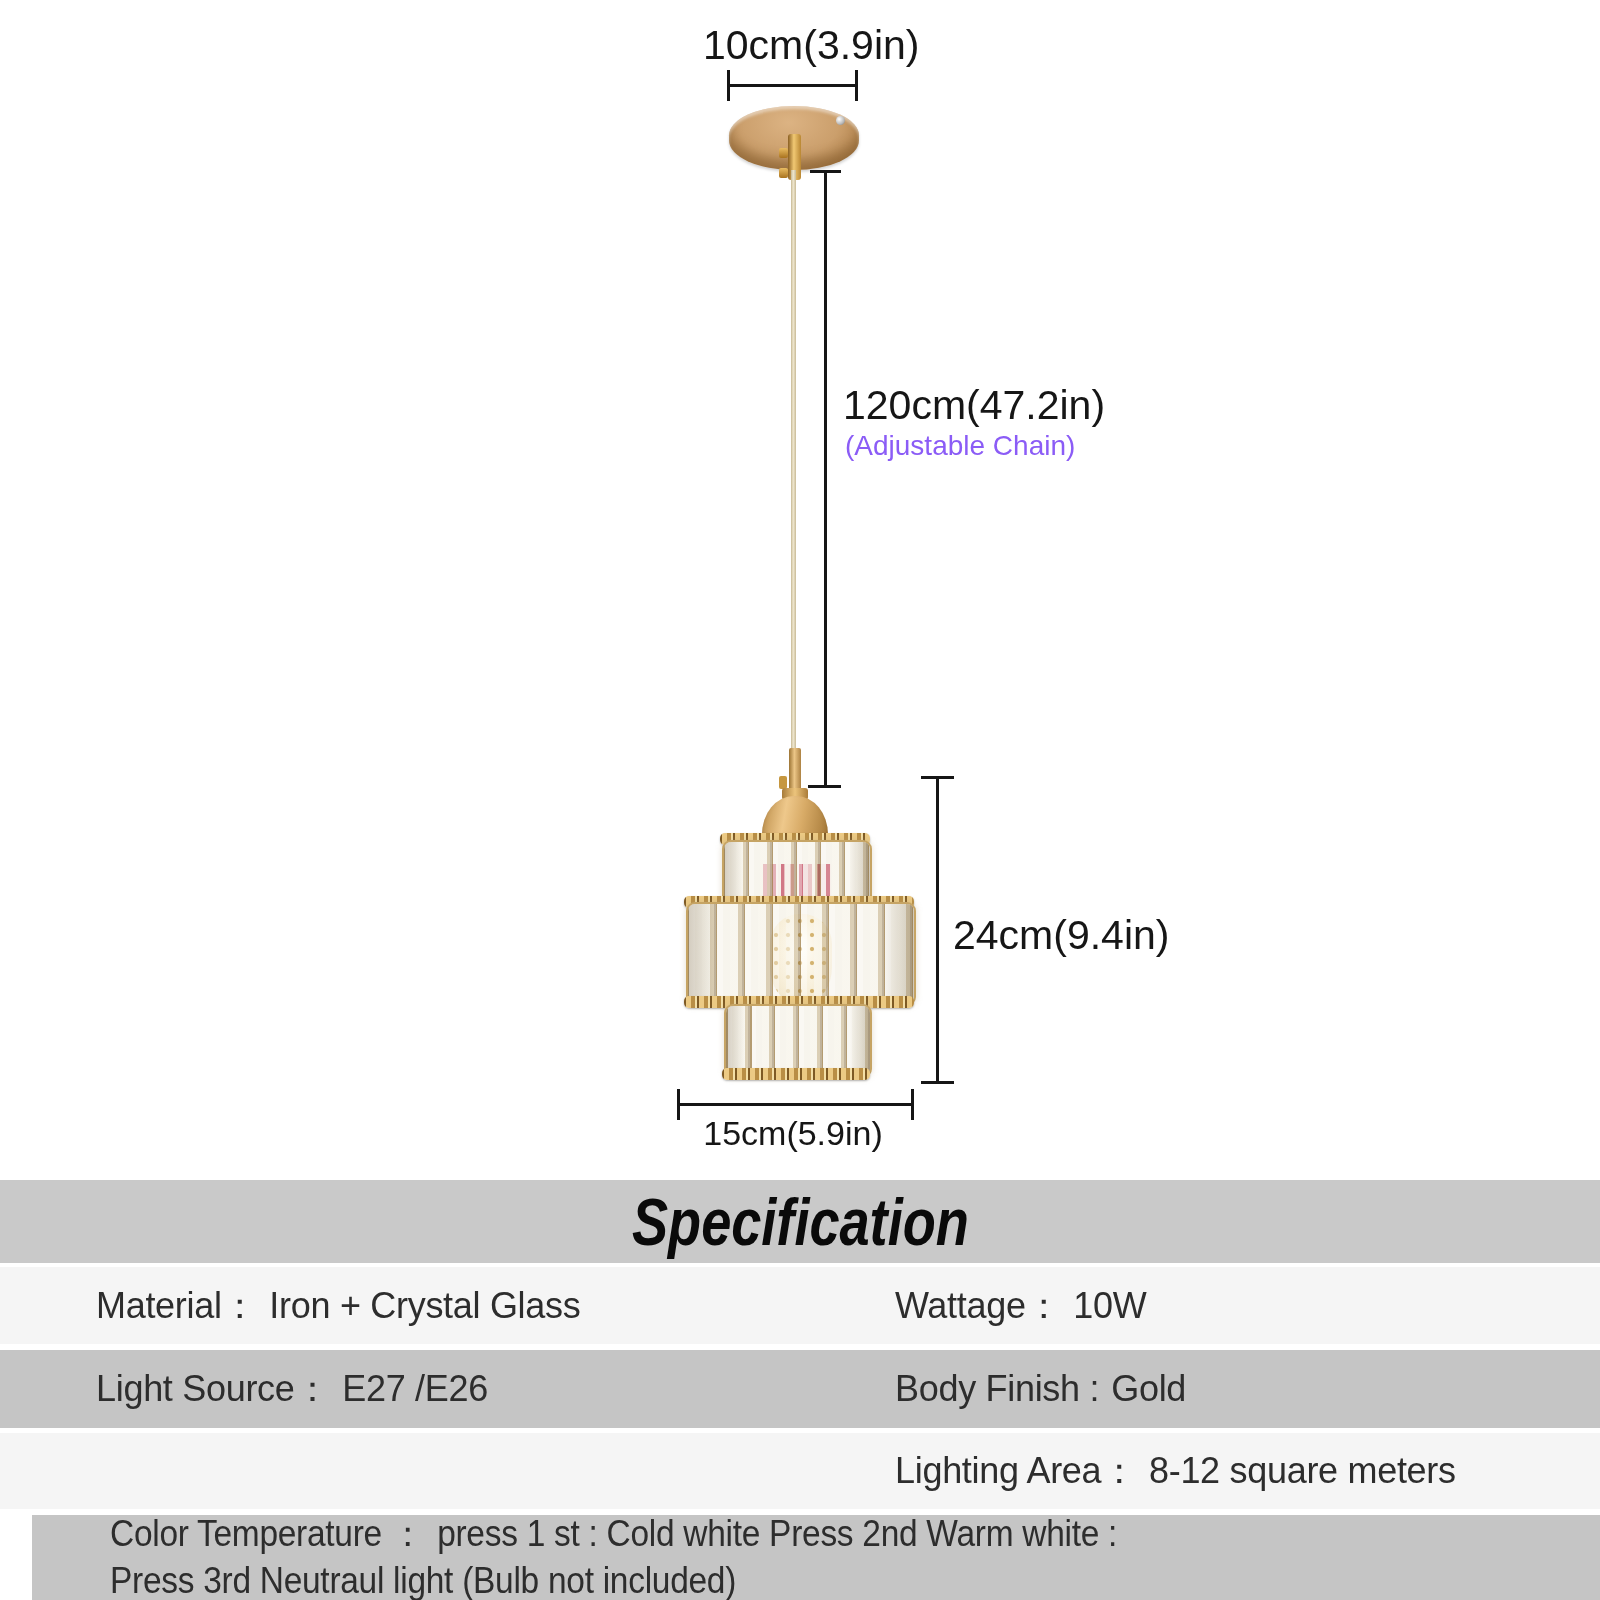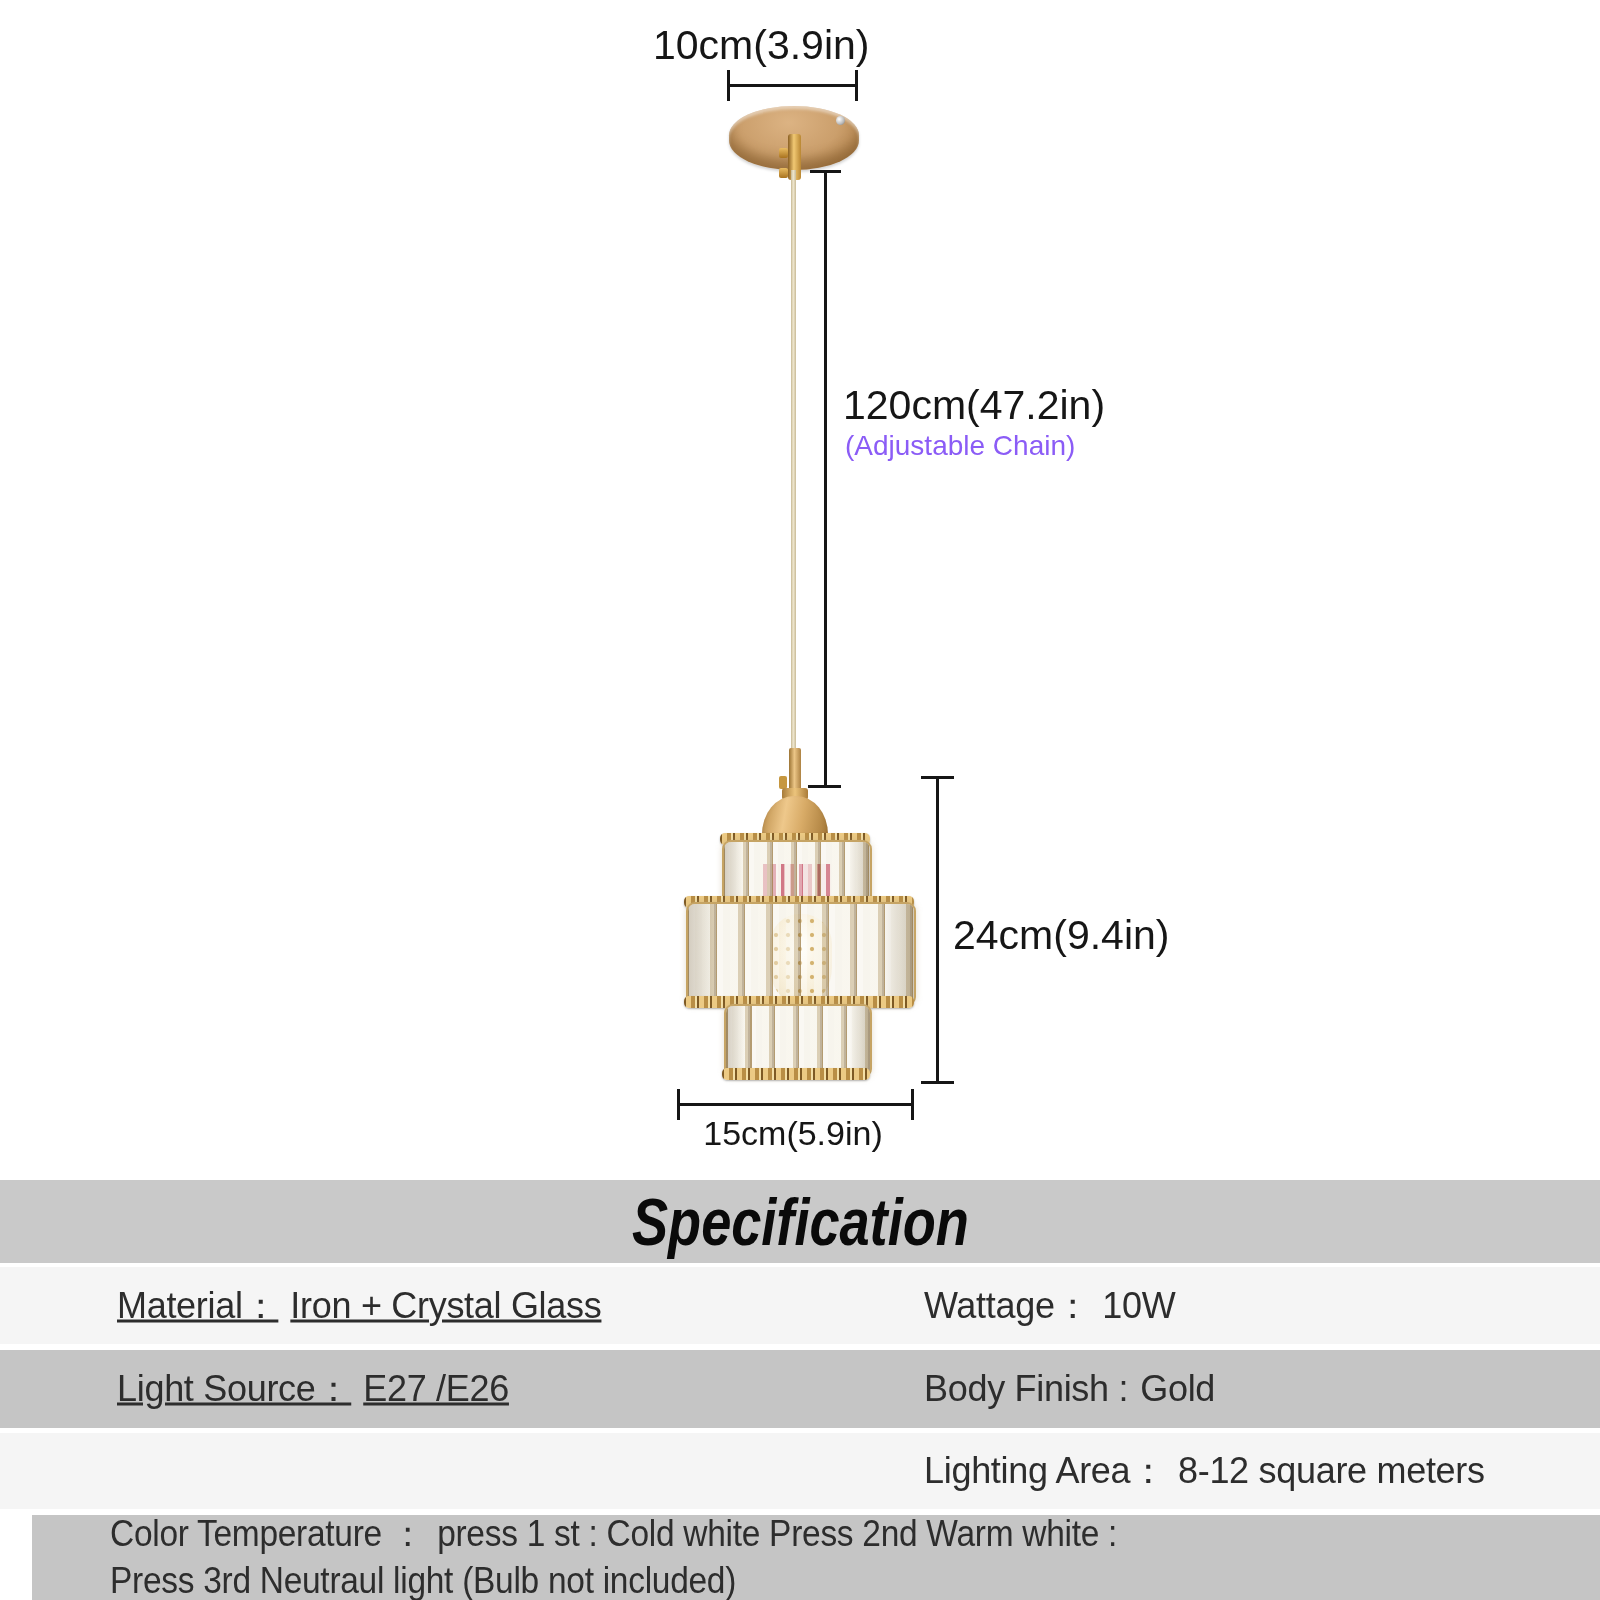--- a/index.html
+++ b/index.html
@@ -96,35 +96,35 @@
     position:absolute;left:0;top:1180px;width:1600px;height:83px;background:#c9c9c9;
     display:flex;align-items:center;justify-content:center;font-style:italic;
   }
   .spec-title{
     font-size:66px;font-weight:bold;color:#0a0a0a;transform:scaleX(.82);letter-spacing:0;
   }
   .spec-row{position:absolute;left:0;width:1600px;color:#2d2d2d;font-size:36px;}
   .row-light{background:#f5f5f5;}
   .row-dark{background:#c5c5c5;}
   .cell{position:absolute;top:50%;transform:translateY(-50%);white-space:nowrap;letter-spacing:-.3px;}
-  .cell-left{left:117px;text-decoration:underline;}
-  .cell-right{left:924px;}
+  .cell-left{left:96px;}
+  .cell-right{left:895px;}
   .cell .val{margin-left:12px;}
   .row4-text{
     position:absolute;left:78px;top:50%;transform:translateY(-50%) scaleX(.93);
     transform-origin:left center;width:1620px;line-height:1.33;letter-spacing:-.3px;white-space:nowrap;
   }
   .row4-text .val{margin-left:14px;}
 </style>
 </head>
 <body>
 
 <div class="canvas">
 
-  <div class="dim-label center" style="left:653px;top:22px;width:205px;">10cm(3.9in)</div>
+  <div class="dim-label center" style="left:703px;top:22px;width:205px;">10cm(3.9in)</div>
   <div class="dline" style="left:727px;top:84px;width:131px;height:3px;"></div>
   <div class="dline" style="left:727px;top:70px;width:3px;height:31px;"></div>
   <div class="dline" style="left:855px;top:70px;width:3px;height:31px;"></div>
 
   <div class="canopy"></div>
   <div class="screw"></div>
   <div class="hook-rod"></div>
   <div class="hook-tab" style="left:779px;top:148px;"></div>
   <div class="hook-tab" style="left:779px;top:168px;"></div>
 

